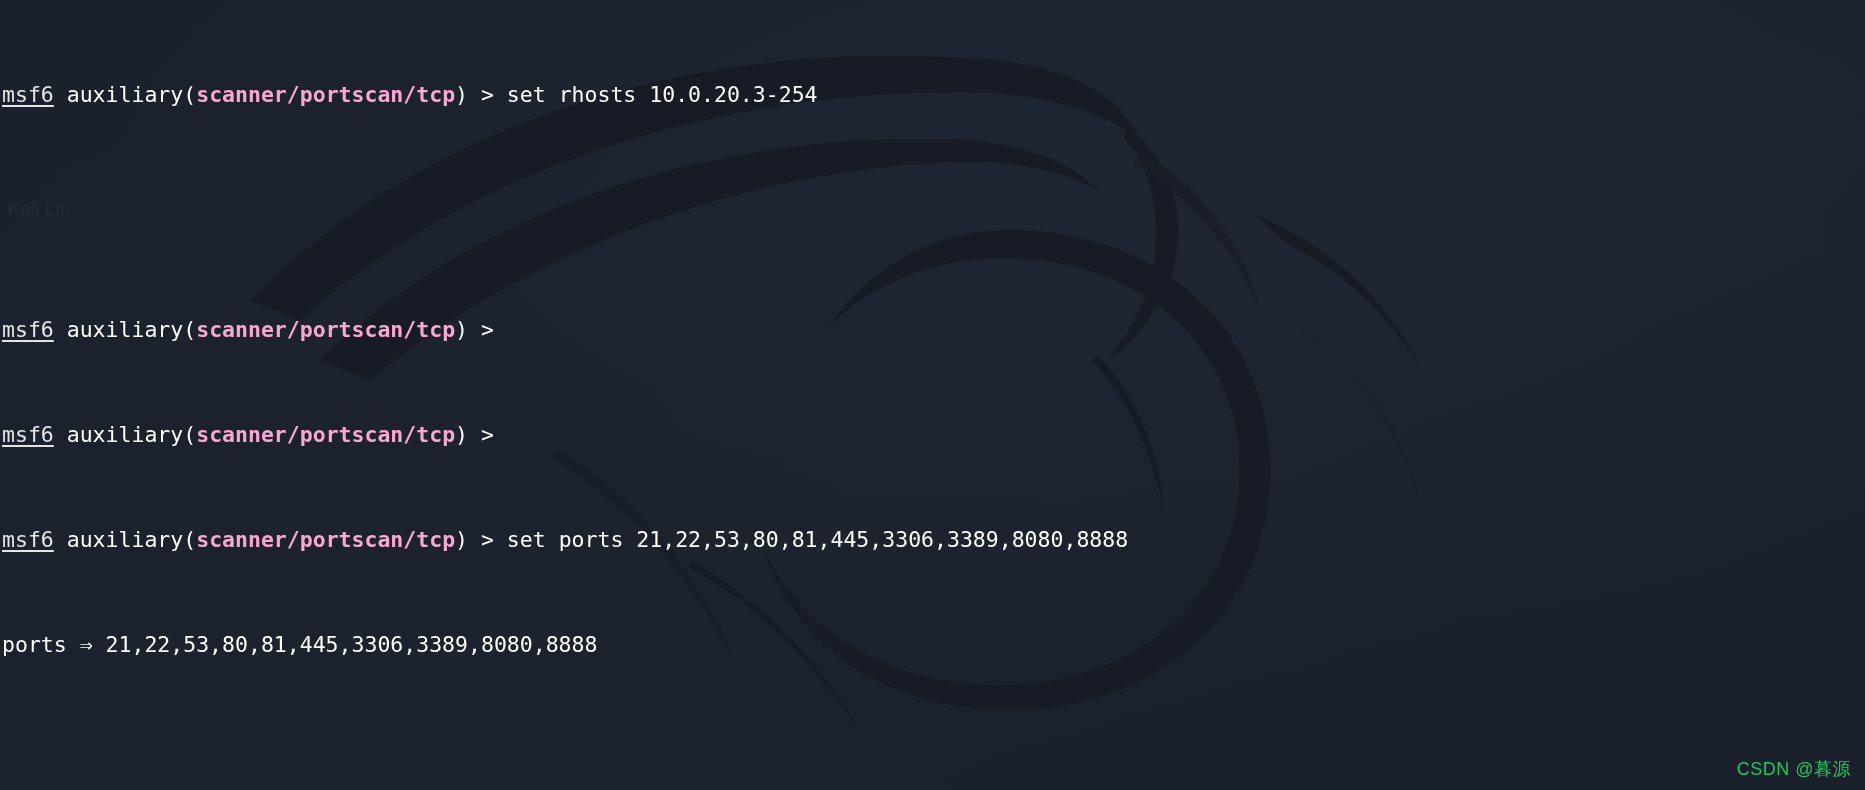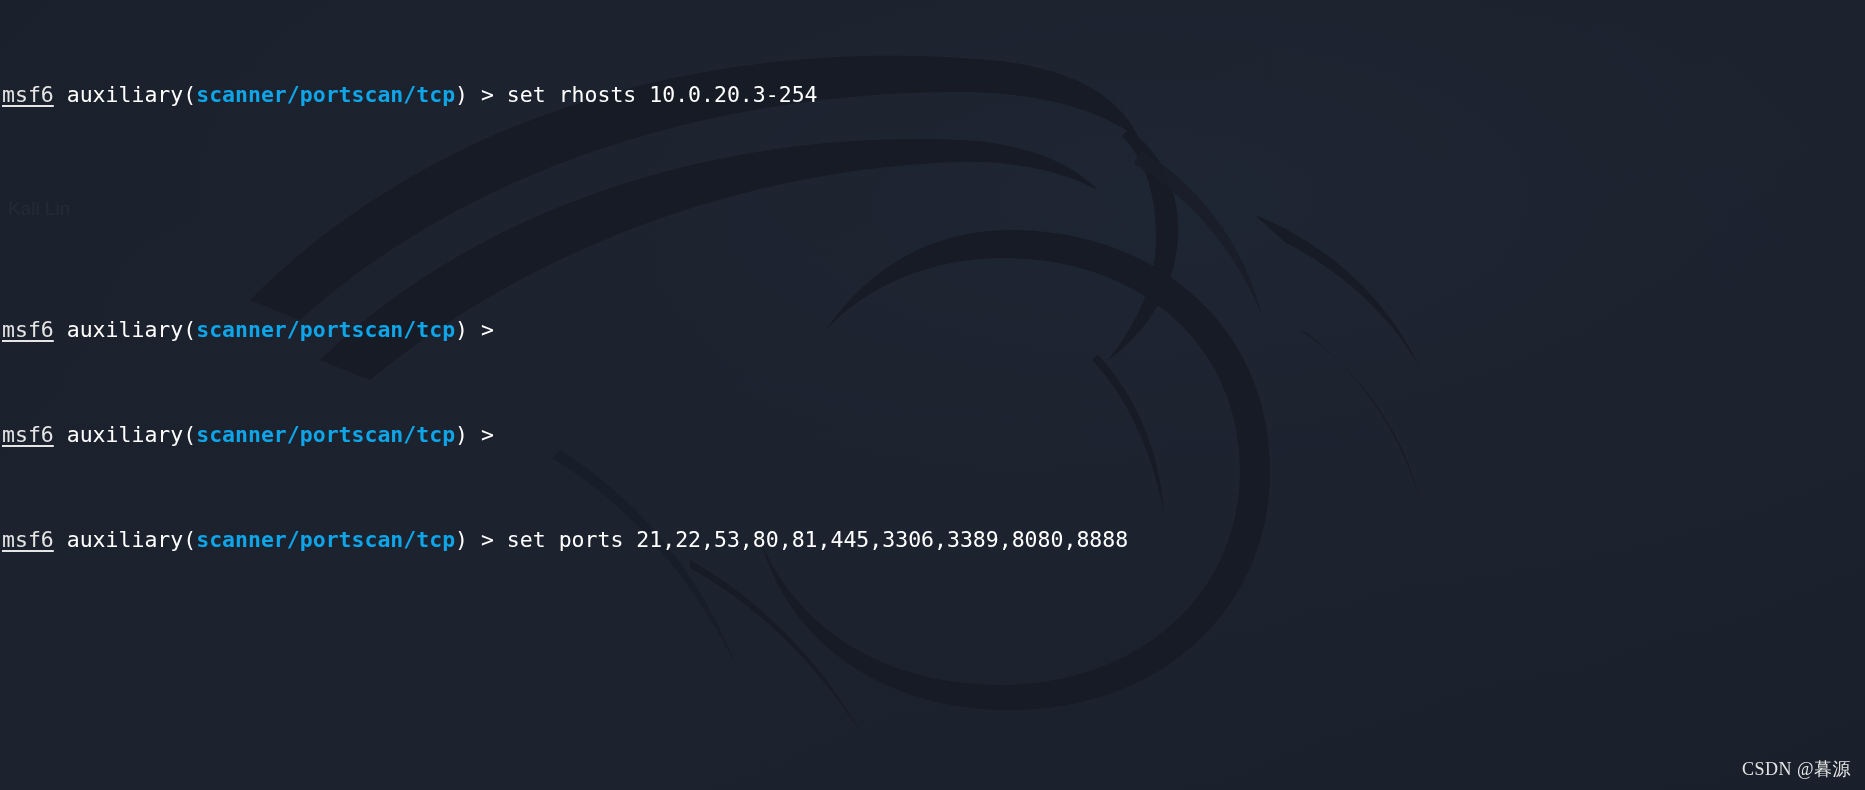--- a/index.html
+++ b/index.html
@@ -39,33 +39,33 @@
     white-space: pre;
   }
   .blank { height: 26.2px; }
   .msf {
     color: #e5e5e5;
     text-decoration: underline;
     text-underline-offset: 3px;
     text-decoration-thickness: 1.5px;
   }
   .modpath {
-    color: #0ea5e9;
+    color: #f9a8d4;
     font-weight: bold;
   }
   .plain { color: #ffffff; }
   
   #csdn-watermark {
     position: absolute;
     right: 14px;
     bottom: 8px;
     z-index: 3;
-    font-family: Liberation Serif, serif;
+    font-family: Liberation Sans, sans-serif;
     font-size: 18px;
-    color: #e5e5e5;
+    color: #22c55e;
     letter-spacing: 0.5px;
     white-space: pre;
   }
   #kali-text-watermark {
     position: absolute;
     left: 8px;
     top: 196px;
     z-index: 1;
     font-family: Liberation Sans, sans-serif;
     font-size: 19px;
@@ -130,20 +130,21 @@
 
 
     <div class="blank"></div>
 
     <div class="line"><span class="msf">msf6</span><span class="plain"> </span><span class="plain">auxiliary</span><span class="plain">(</span><span class="modpath">scanner/portscan/tcp</span><span class="plain">) &gt; </span><span class="plain"></span></div>
 
     <div class="line"><span class="msf">msf6</span><span class="plain"> </span><span class="plain">auxiliary</span><span class="plain">(</span><span class="modpath">scanner/portscan/tcp</span><span class="plain">) &gt; </span><span class="plain"></span></div>
 
     <div class="line"><span class="msf">msf6</span><span class="plain"> </span><span class="plain">auxiliary</span><span class="plain">(</span><span class="modpath">scanner/portscan/tcp</span><span class="plain">) &gt; </span><span class="plain">set ports 21,22,53,80,81,445,3306,3389,8080,8888</span></div>
 
+    <div class="line"><span class="plain">ports ⇒ 21,22,53,80,81,445,3306,3389,8080,8888</span></div>
 
     
 
     
 
     
 
     
 
     

